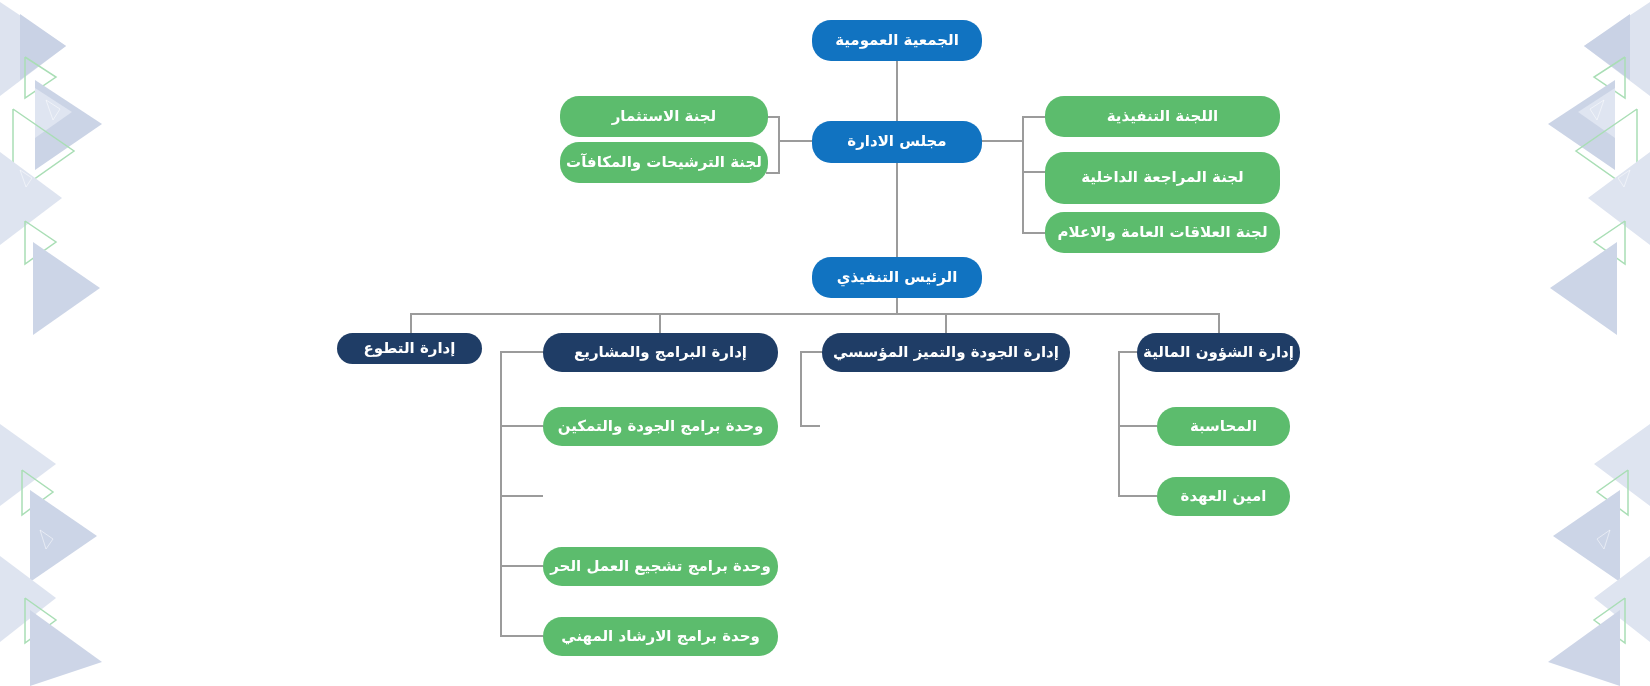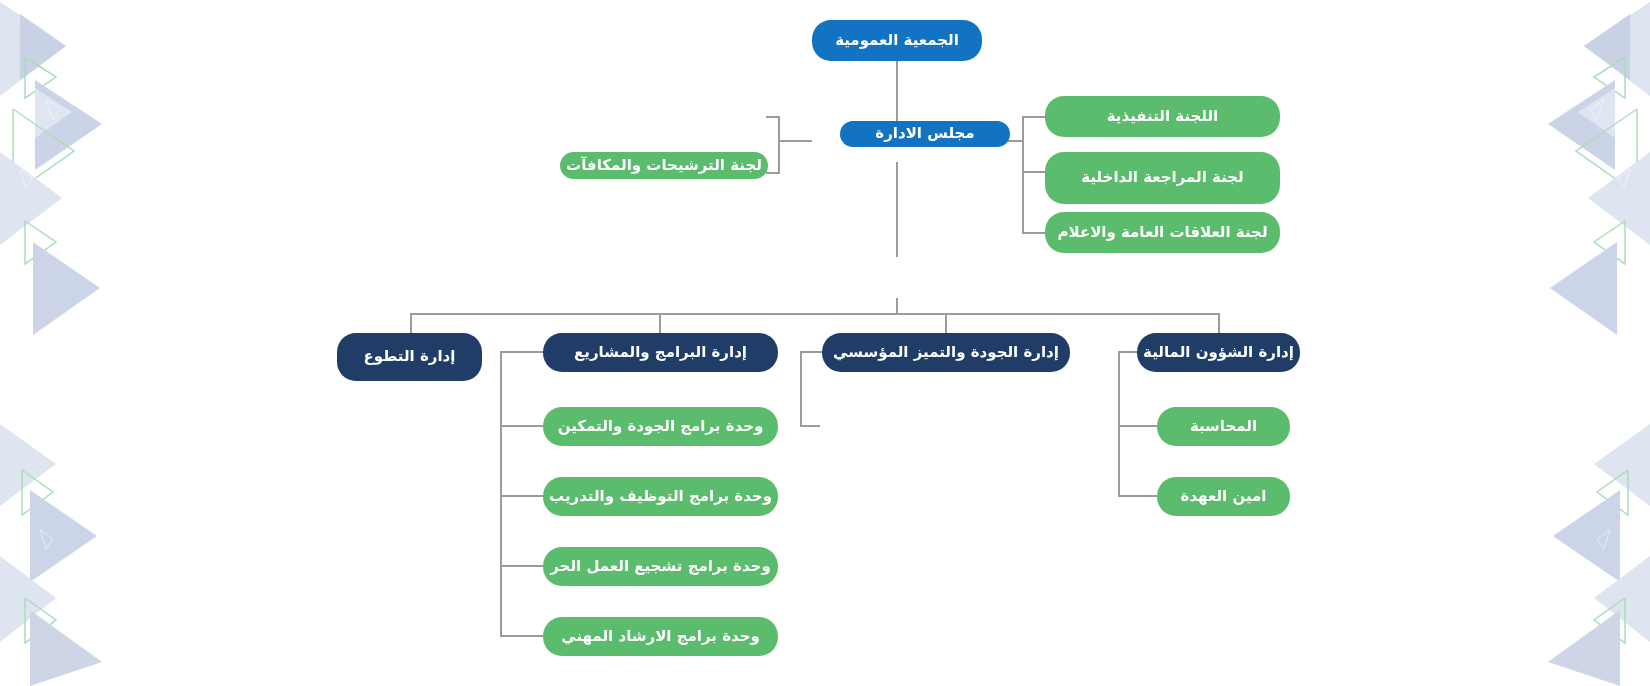--- a/index.html
+++ b/index.html
@@ -107,36 +107,37 @@
   <i class="ln" style="left:800px;top:351px;width:2px;height:76px"></i>
   <i class="ln" style="left:800px;top:425px;width:20px;height:2px"></i>
 
   <i class="ln" style="left:1118px;top:351px;width:19px;height:2px"></i>
   <i class="ln" style="left:1118px;top:351px;width:2px;height:146px"></i>
   <i class="ln" style="left:1118px;top:425px;width:39px;height:2px"></i>
   <i class="ln" style="left:1118px;top:495px;width:39px;height:2px"></i>
 
   <div class="node blue" style="left:812px;top:20px;width:170px;height:41px">الجمعية العمومية</div>
 
-  <div class="node blue" style="left:840px;top:121px;width:170px;height:26px">مجلس الادارة</div>
+  <div class="node blue" style="left:812px;top:121px;width:170px;height:42px">مجلس الادارة</div>
 
-  <div class="node green" style="left:560px;top:152px;width:208px;height:27px">لجنة الترشيحات والمكافآت</div>
+  <div class="node green" style="left:560px;top:96px;width:208px;height:41px">لجنة الاستثمار</div>
+  <div class="node green" style="left:560px;top:142px;width:208px;height:41px">لجنة الترشيحات والمكافآت</div>
 
   <div class="node green" style="left:1045px;top:96px;width:235px;height:41px">اللجنة التنفيذية</div>
   <div class="node green" style="left:1045px;top:152px;width:235px;height:52px">لجنة المراجعة الداخلية</div>
   <div class="node green" style="left:1045px;top:212px;width:235px;height:41px">لجنة العلاقات العامة والاعلام</div>
 
+  <div class="node blue" style="left:812px;top:257px;width:170px;height:41px">الرئيس التنفيذي</div>
 
-  <div class="node navy" style="left:337px;top:333px;width:145px;height:48px">إدارة التطوع</div>
+  <div class="node navy" style="left:337px;top:333px;width:145px;height:31px">إدارة التطوع</div>
   <div class="node navy" style="left:543px;top:333px;width:235px;height:39px">إدارة البرامج والمشاريع</div>
   <div class="node navy" style="left:822px;top:333px;width:248px;height:39px">إدارة الجودة والتميز المؤسسي</div>
   <div class="node navy" style="left:1137px;top:333px;width:163px;height:39px">إدارة الشؤون المالية</div>
 
   <div class="node green" style="left:543px;top:407px;width:235px;height:39px">وحدة برامج الجودة والتمكين</div>
-  <div class="node green" style="left:543px;top:477px;width:235px;height:39px">وحدة برامج التوظيف والتدريب</div>
   <div class="node green" style="left:543px;top:547px;width:235px;height:39px">وحدة برامج تشجيع العمل الحر</div>
   <div class="node green" style="left:543px;top:617px;width:235px;height:39px">وحدة برامج الارشاد المهني</div>
 
 
   <div class="node green" style="left:1157px;top:407px;width:133px;height:39px">المحاسبة</div>
   <div class="node green" style="left:1157px;top:477px;width:133px;height:39px">امين العهدة</div>
 
 </div>
 
 </body></html>

